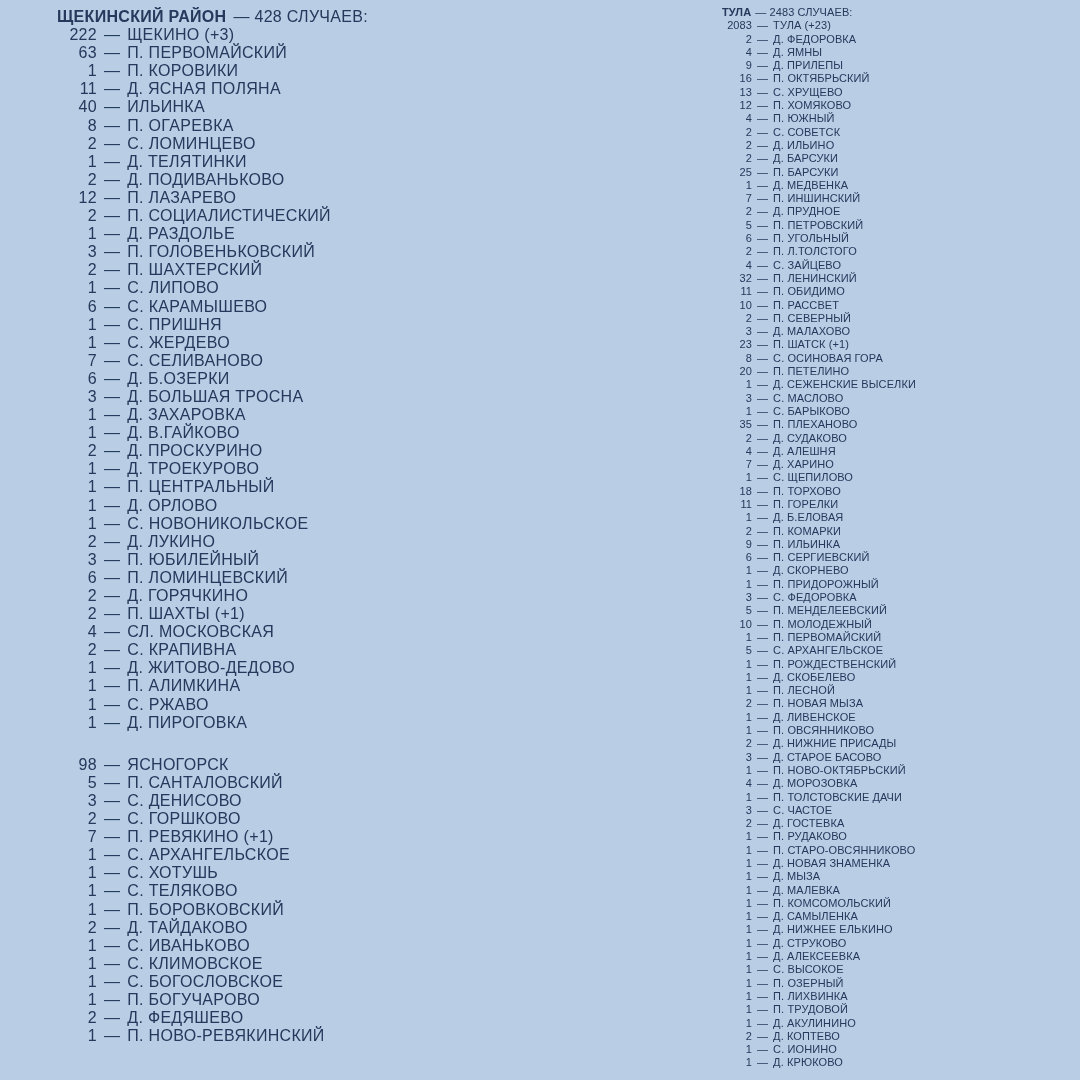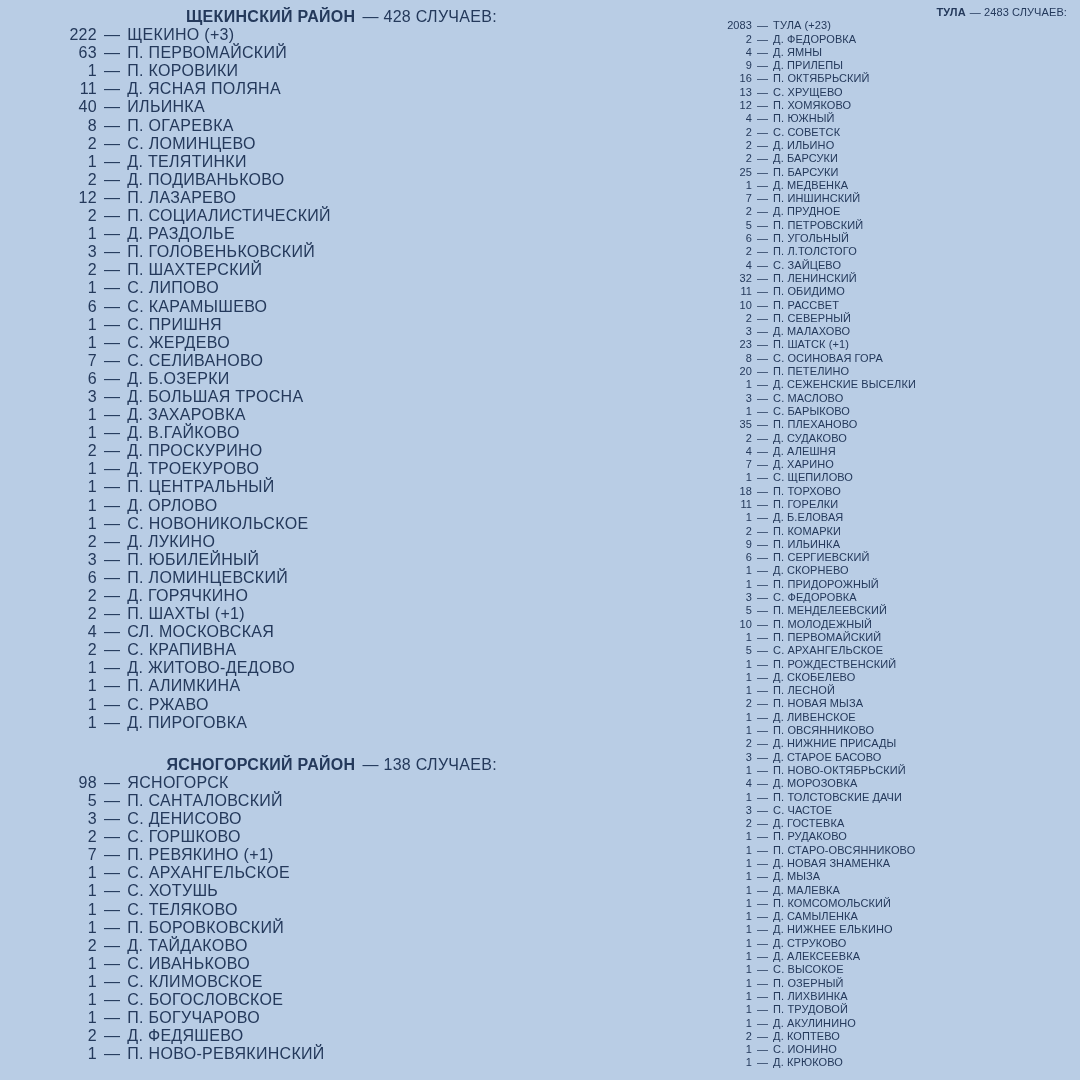--- a/index.html
+++ b/index.html
@@ -31,21 +31,20 @@
     line-height: 13.3px;
     letter-spacing: 0.1px;
   }
 
   .sec-header {
     margin: 0;
     font-size: inherit;
     line-height: inherit;
     font-weight: 700;
     white-space: nowrap;
-    text-align: right;
   }
   .sec-suffix { font-weight: 400; margin-left: 7px; }
   .col-right .sec-suffix { margin-left: 4px; }
 
   .col-left .section + .section { margin-top: 24px; }
 
   .row { display: flex; white-space: nowrap; }
   .num { flex: none; text-align: right; }
   .col-left .num { width: 40px; }
   .col-right .num { width: 30px; }
@@ -255,23 +254,20 @@
     <span class="nm">С. РЖАВО</span>
   </div>
           <div class="row">
     <span class="num">1</span>
     <span class="dash">—</span>
     <span class="nm">Д. ПИРОГОВКА</span>
   </div>
         </div>
   </section>
       <section class="section">
-    <h2 class="sec-header">
-      <span class="sec-title">ЯСНОГОРСКИЙ РАЙОН</span><span class="sec-suffix">— 138 СЛУЧАЕВ:</span>
-    </h2>
     <div class="rows">
           <div class="row">
     <span class="num">98</span>
     <span class="dash">—</span>
     <span class="nm">ЯСНОГОРСК</span>
   </div>
           <div class="row">
     <span class="num">5</span>
     <span class="dash">—</span>
     <span class="nm">П. САНТАЛОВСКИЙ</span>

